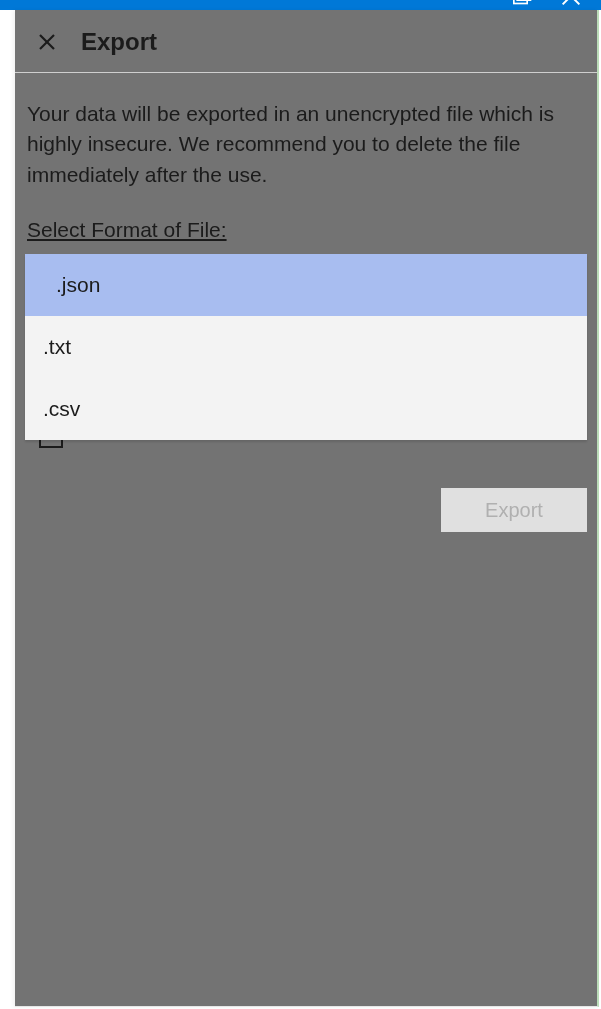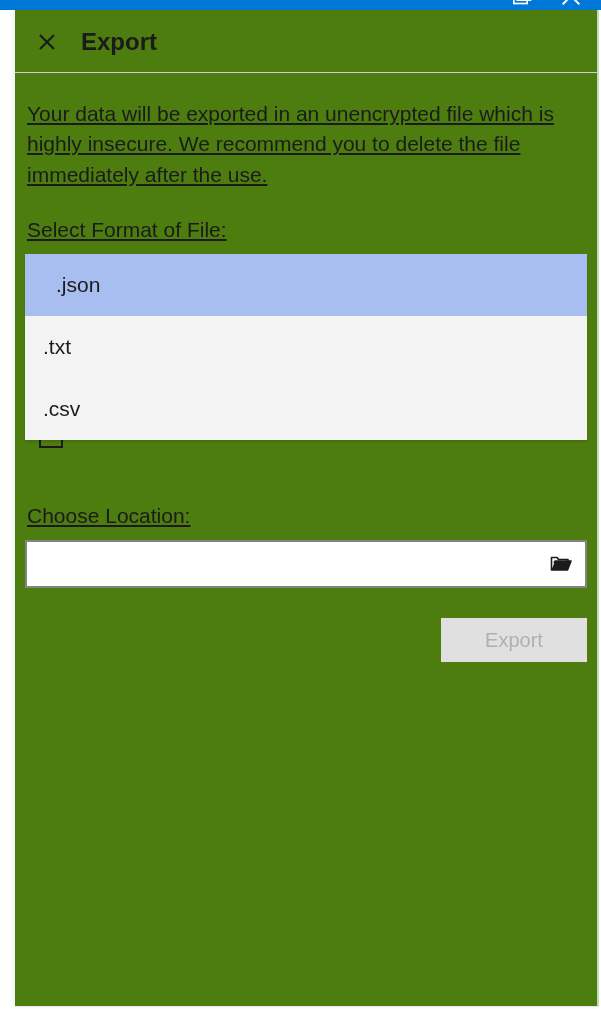--- a/index.html
+++ b/index.html
@@ -35,21 +35,21 @@
       display: flex;
       align-items: center;
       justify-content: center;
     }
     .panel {
       position: absolute;
       left: 15px;
       top: 10px;
       right: 2px;
       bottom: 2px;
-      background: #4d7c0f;
+      background: #737373;
       box-shadow: -2px 0 4px rgba(0,0,0,0.06);
       border-right: 2px solid #bbdcb9;
       border-bottom: 1px solid #e6e6e6;
     }
     .header {
       display: flex;
       align-items: center;
       padding: 18px 14px 16px 18px;
       border-bottom: 1px solid #cfcfcf;
     }
@@ -73,21 +73,20 @@
     }
     .content {
       padding: 26px 10px 0 10px;
     }
     .warning-text {
       font-size: 21px;
       line-height: 1.45;
       color: #1b1b1b;
       margin-bottom: 28px;
       padding: 0 2px;
-      text-decoration: underline;
     }
     .section-label {
       font-size: 21px;
       color: #1b1b1b;
       margin-bottom: 12px;
       padding-left: 2px;
       text-decoration: underline;
     }
     .format-list {
       position: relative;
@@ -224,33 +223,20 @@
       <div class="format-item selected">.json</div>
       <div class="format-item">.txt</div>
       <div class="format-item">.csv</div>
     </div>
 
     <div class="archived-peek">
       <div class="checkbox"></div>
       <div class="archived-label">Archived</div>
     </div>
 
-    <div class="location-section">
-      <div class="section-label">Choose Location:</div>
-      <div class="location-input-wrap">
-        <input class="location-input" type="text" value="" style="">
-        <div class="folder-icon">
-          <svg viewBox="0 0 24 24">
-            <path d="M2.5 7 L2.5 18 L18.5 18 L22 9 L6 9 L5 11" fill="none" stroke="#1b1b1b" stroke-width="1.6" stroke-linejoin="round"></path>
-            <path d="M2.5 7 L2.5 5.5 L8 5.5 L9.5 7.5 L19 7.5 L19 9" fill="none" stroke="#1b1b1b" stroke-width="1.6" stroke-linejoin="round"></path>
-            <path d="M2.5 18 L6 9 L22 9 L18.5 18 Z" fill="#1b1b1b"></path>
-          </svg>
-        </div>
-      </div>
-    </div>
 
     <div class="footer-actions">
       <button class="export-button" disabled="">Export</button>
     </div>
 
   </div>
 
 </div>
 
 </body></html>

